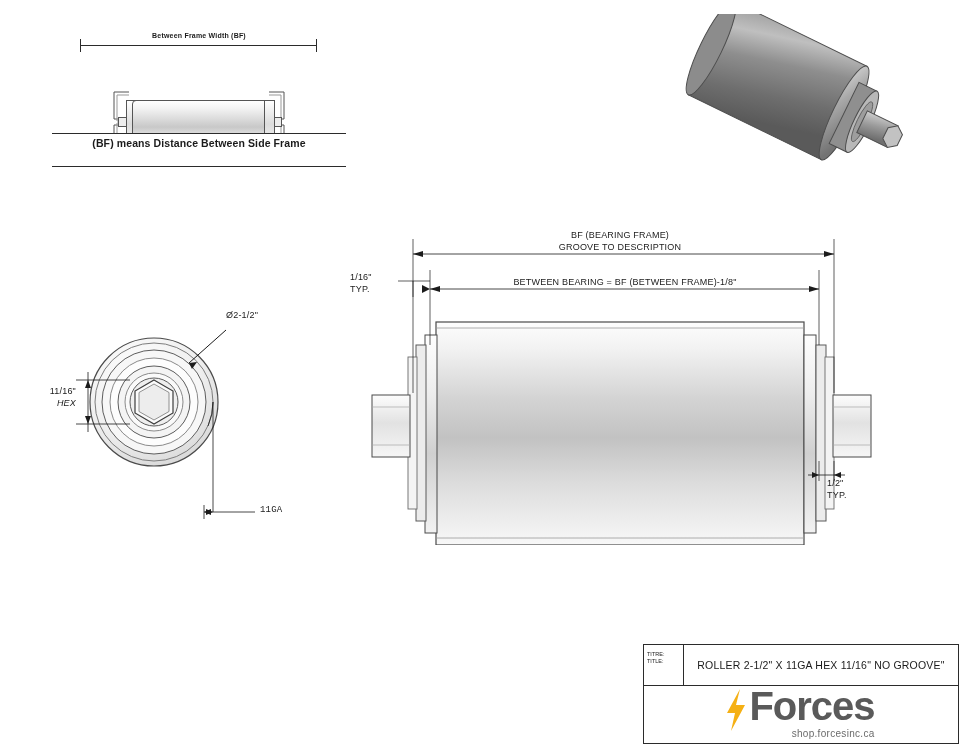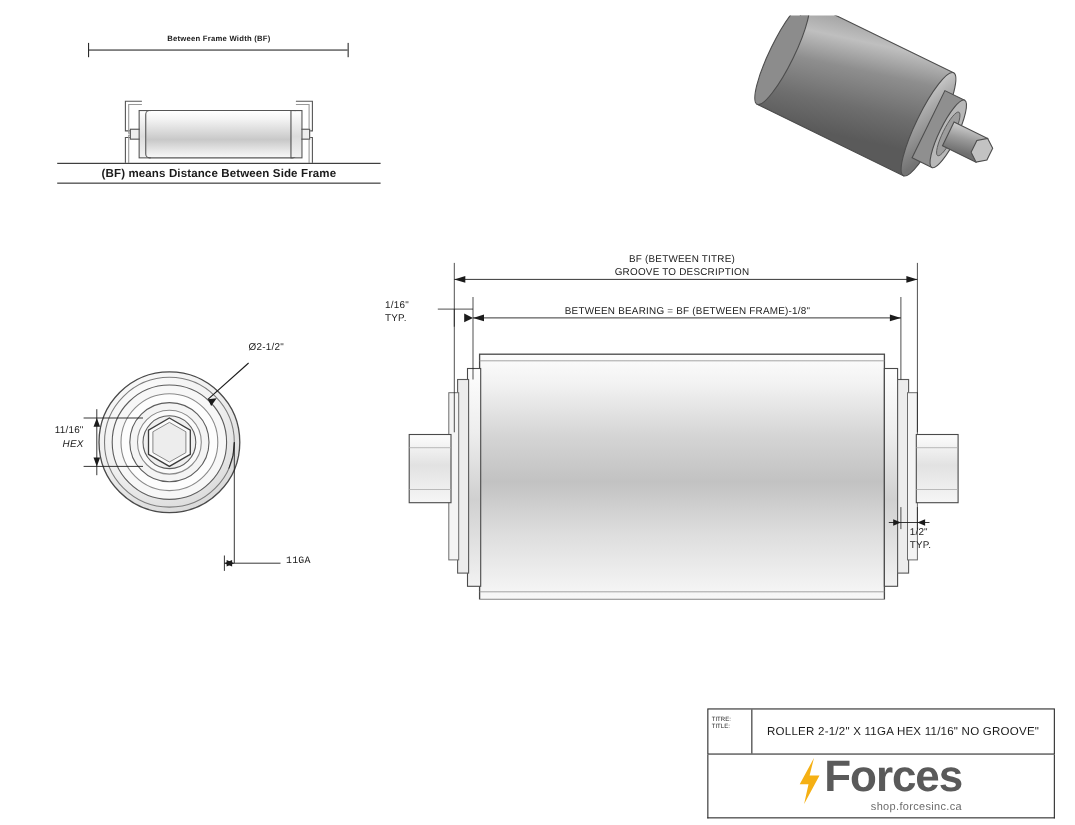--- a/index.html
+++ b/index.html
@@ -27,21 +27,21 @@
   }
   #inset-caption {
     position: absolute;
     left: 0; bottom: 0;
     width: 294px;
     border-top: 1px solid #2b2b2b;
     border-bottom: 1px solid #2b2b2b;
     font-size: 10.5px;
     font-weight: bold;
     text-align: center;
-    padding: 3px 0 2px 0;
+    padding: 3px 0 17px 0;
     letter-spacing: .1px;
     color: #1b1b1b;
     background: #fff;
   }
   #inset-title {
     position: absolute;
     left: 0; top: 5px; width: 294px;
     text-align: center;
     font-size: 7px;
     font-weight: bold;
@@ -342,21 +342,21 @@
       <line x1="83" y1="56" x2="83" y2="72" stroke="#1b1b1b" stroke-width="0.7"></line>
 
       <line x1="489" y1="236" x2="489" y2="256" stroke="#1b1b1b" stroke-width="0.7"></line>
       <line x1="504" y1="236" x2="504" y2="256" stroke="#1b1b1b" stroke-width="0.7"></line>
       <line x1="478" y1="250" x2="515" y2="250" stroke="#1b1b1b" stroke-width="0.8"></line>
       <polygon points="489,250 482,247 482,253" fill="#1b1b1b"></polygon>
       <polygon points="504,250 511,247 511,253" fill="#1b1b1b"></polygon>
     </svg>
 
     
-    <div class="dimtext center" style="left:160px; top:5px; width:260px;">BF (BETWEEN TITRE)</div>
+    <div class="dimtext center" style="left:160px; top:5px; width:260px;">BF (BEARING FRAME)</div>
     <div class="dimtext center" style="left:160px; top:17px; width:260px;">GROOVE TO DESCRIPTION</div>
 
     <div class="dimtext center" style="left:140px; top:52px; width:310px;">BETWEEN BEARING = BF (BETWEEN FRAME)-1/8"</div>
 
     <div class="dimtext" style="left:20px; top:47px;">1/16"</div>
     <div class="dimtext" style="left:20px; top:59px;">TYP.</div>
 
     <div class="dimtext" style="left:497px; top:253px;">1/2"</div>
     <div class="dimtext" style="left:497px; top:265px;">TYP.</div>
   </div>

